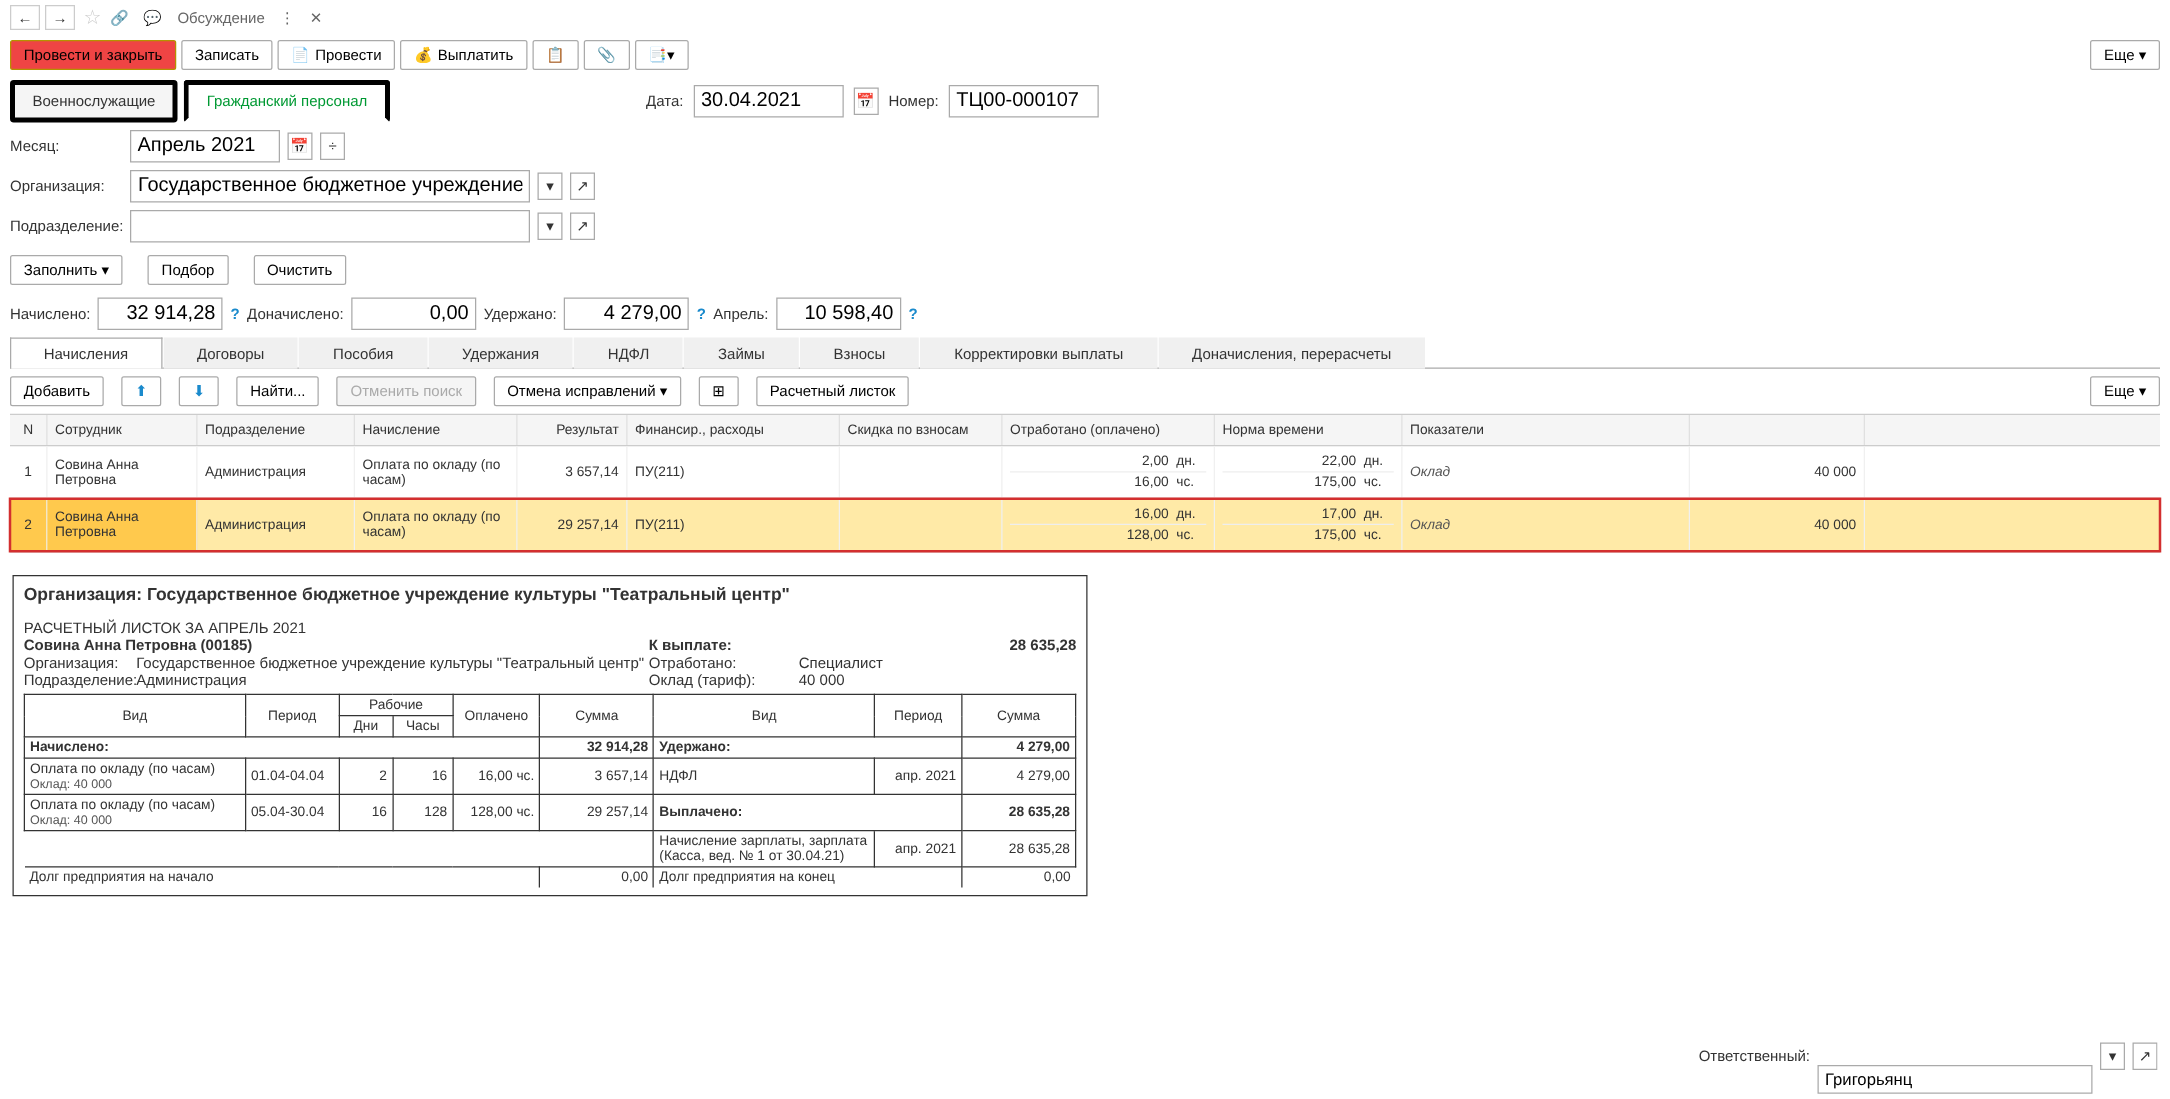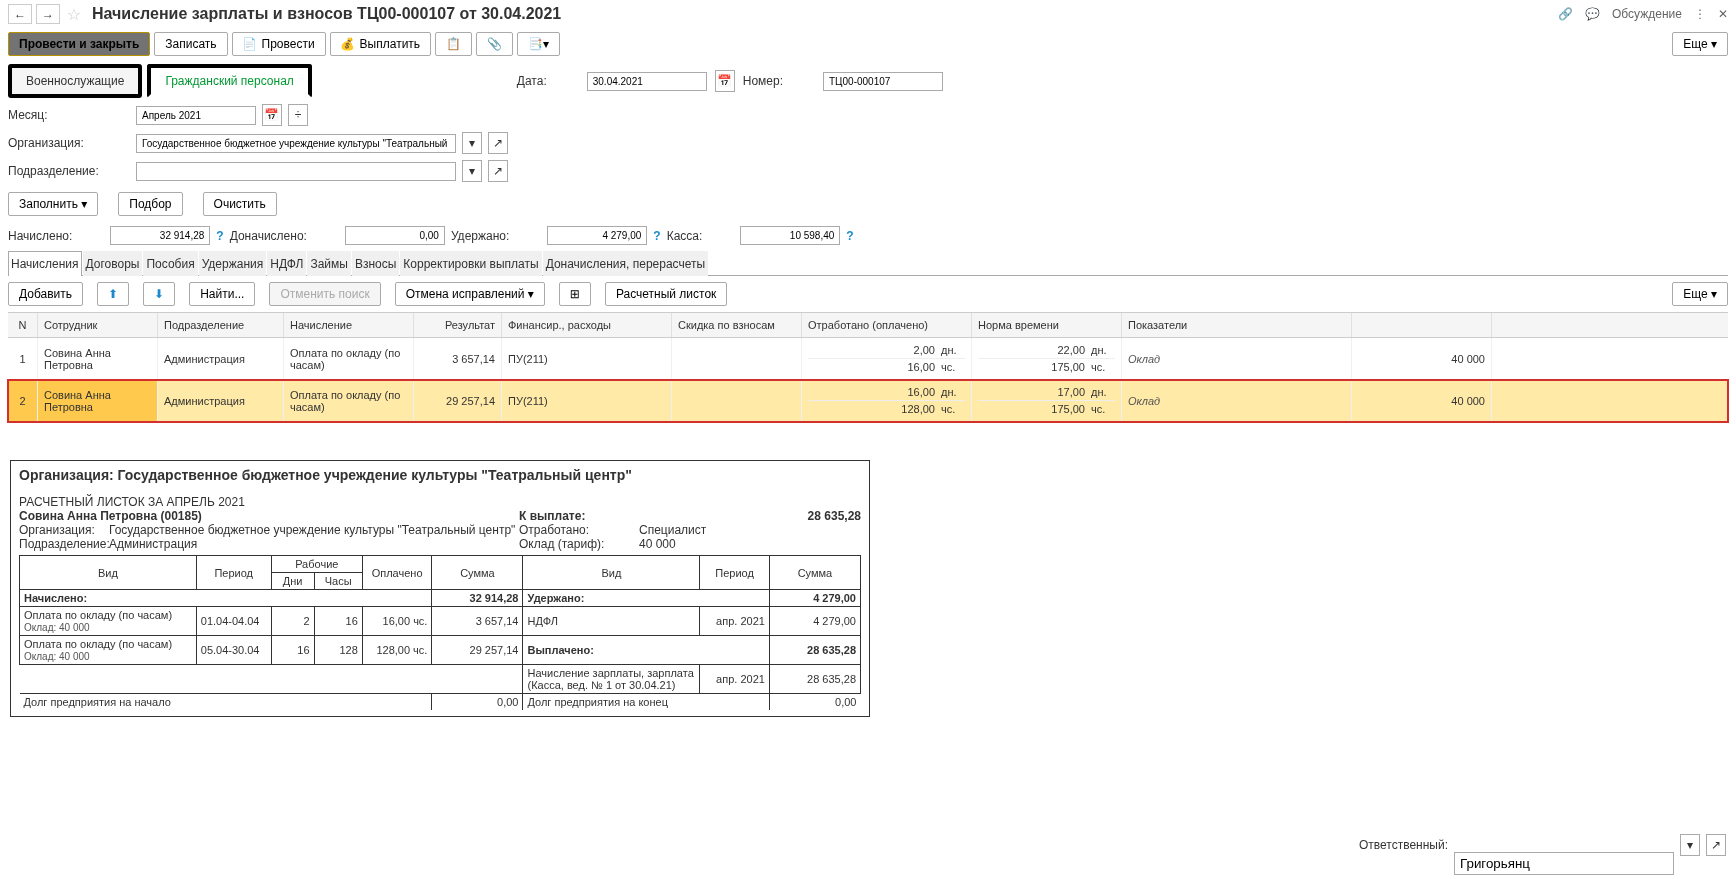--- a/index.html
+++ b/index.html
@@ -7,44 +7,44 @@
     
     .window-header { display: flex; align-items: center; padding: 4px 8px; gap: 4px; }
     .nav-arrow { width: 24px; height: 20px; border: 1px solid #ccc; background: #fff; display: flex; align-items: center; justify-content: center; cursor: pointer; }
     .star { width: 20px; height: 20px; display: flex; align-items: center; justify-content: center; color: #ccc; font-size: 16px; }
     .window-title { font-size: 16px; font-weight: bold; flex: 1; padding-left: 4px; }
     .header-icons { display: flex; gap: 12px; align-items: center; }
     .header-icons span { cursor: pointer; color: #666; }
     
     .toolbar { display: flex; gap: 4px; padding: 4px 8px; align-items: center; }
     .btn { border: 1px solid #aaa; padding: 4px 10px; background: #fff; cursor: pointer; border-radius: 2px; font-size: 12px; }
-    .btn-primary { background: #737373; border-color: #b59200; font-weight: bold; }
+    .btn-primary { background: #ef4444; border-color: #b59200; font-weight: normal; }
     .btn-icon { display: flex; align-items: center; gap: 4px; }
     .more-btn { margin-left: auto; }
     
     .form-body { padding: 4px 8px; }
     .tab-btn { border: 4px solid #000000; padding: 6px 14px; background: #f5f5f5; cursor: pointer; margin-right: -1px; border-radius: 3px; }
     .tab-btn.active { background: #fff; color: #009933; border-bottom-color: #fff; }
     .date-num { display: flex; gap: 8px; align-items: center; margin-left: 40px; }
     
     .form-row { display: flex; align-items: center; gap: 6px; margin-bottom: 6px; }
     .form-label { width: 90px; }
-    .input { border: 1px solid #aaa; padding: 3px 5px; background: #fff; font-size: 10px; margin-left: 32px; }
+    .input { border: 1px solid #aaa; padding: 3px 5px; background: #fff; font-size: 16px; }
     .input-wide { width: 320px; }
     .input-mid { width: 120px; }
     .mini-btn { width: 20px; height: 22px; border: 1px solid #aaa; background: #fff; display: flex; align-items: center; justify-content: center; cursor: pointer; }
     
     .action-row { display: flex; gap: 20px; margin: 10px 0; }
     
     .totals-row { display: flex; gap: 6px; align-items: center; margin-bottom: 6px; }
     .totals-row input { text-align: right; width: 100px; }
     .help-q { color: #1a8acc; cursor: pointer; font-weight: bold; }
     
     .data-tabs { display: flex; border-bottom: 1px solid #aaa; }
-    .data-tab { padding: 5px 2px; border: 1px solid transparent; border-bottom: none; cursor: pointer; background: #f0f0f0; margin-right: 1px; margin-bottom: -1px; }
+    .data-tab { padding: 5px 26px; border: 1px solid transparent; border-bottom: none; cursor: pointer; background: #f0f0f0; margin-right: 1px; margin-bottom: -1px; }
     .data-tab.active { border-color: #aaa; background: #fff; }
     
     .grid-toolbar { display: flex; gap: 14px; padding: 6px 0; align-items: center; }
     .btn-disabled { color: #aaa; background: #f5f5f5; }
     
     .grid { border: 1px solid #ccc; border-left: none; border-right: none; }
     .grid-header { display: flex; background: #f5f5f5; border-bottom: 1px solid #ccc; }
     .gh { padding: 6px 6px; border-right: 1px solid #e0e0e0; font-size: 11px; }
     .grid-row { display: flex; border-bottom: 1px solid #e8e8e8; }
     .grid-row.sel { background: #ffeaa7; outline: 2px solid #d32f2f; outline-offset: -1px; }
@@ -83,21 +83,20 @@
     .footer-row { position: fixed; bottom: 4px; right: 10px; display: flex; align-items: center; gap: 6px; font-size: 12px; }
     .footer-input { border: 1px solid #aaa; padding: 3px 5px; width: 220px; margin-top: 38px; }
   </style>
 </head>
 <body>
 
 <div class="window-header">
   <div class="nav-arrow">←</div>
   <div class="nav-arrow">→</div>
   <div class="star">☆</div>
-  <div class="window-title">Начисление зарплаты и взносов ТЦ00-000107 от 30.04.2021</div>
   <div class="header-icons">
     <span>🔗</span>
     <span>💬</span>
     <span>Обсуждение</span>
     <span>⋮</span>
     <span>✕</span>
   </div>
 </div>
 
 <div class="toolbar">
@@ -160,21 +159,21 @@
 
   <div class="totals-row">
     <span>Начислено:</span>
     <input class="input" value="32 914,28" style="">
     <span class="help-q">?</span>
     <span>Доначислено:</span>
     <input class="input" value="0,00" style="">
     <span>Удержано:</span>
     <input class="input" value="4 279,00" style="">
     <span class="help-q">?</span>
-    <span>Касса:</span>
+    <span>Апрель:</span>
     <input class="input" value="10 598,40" style="">
     <span class="help-q">?</span>
   </div>
 
   <div class="data-tabs">
     <div class="data-tab active">Начисления</div>
     <div class="data-tab">Договоры</div>
     <div class="data-tab">Пособия</div>
     <div class="data-tab">Удержания</div>
     <div class="data-tab">НДФЛ</div>

